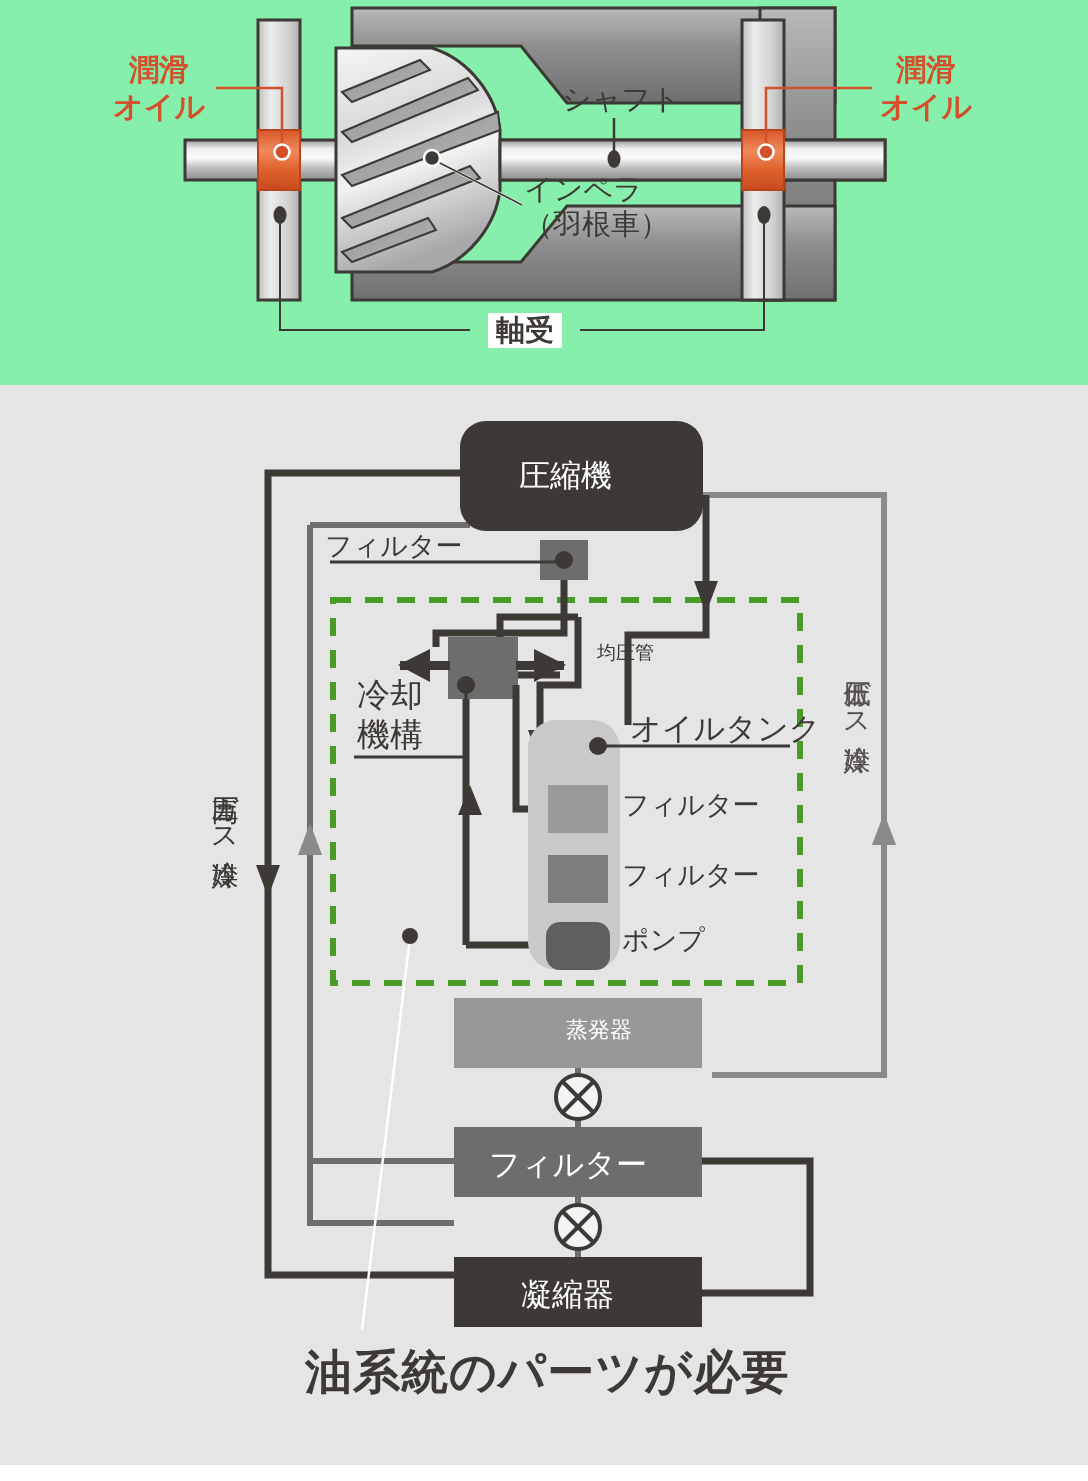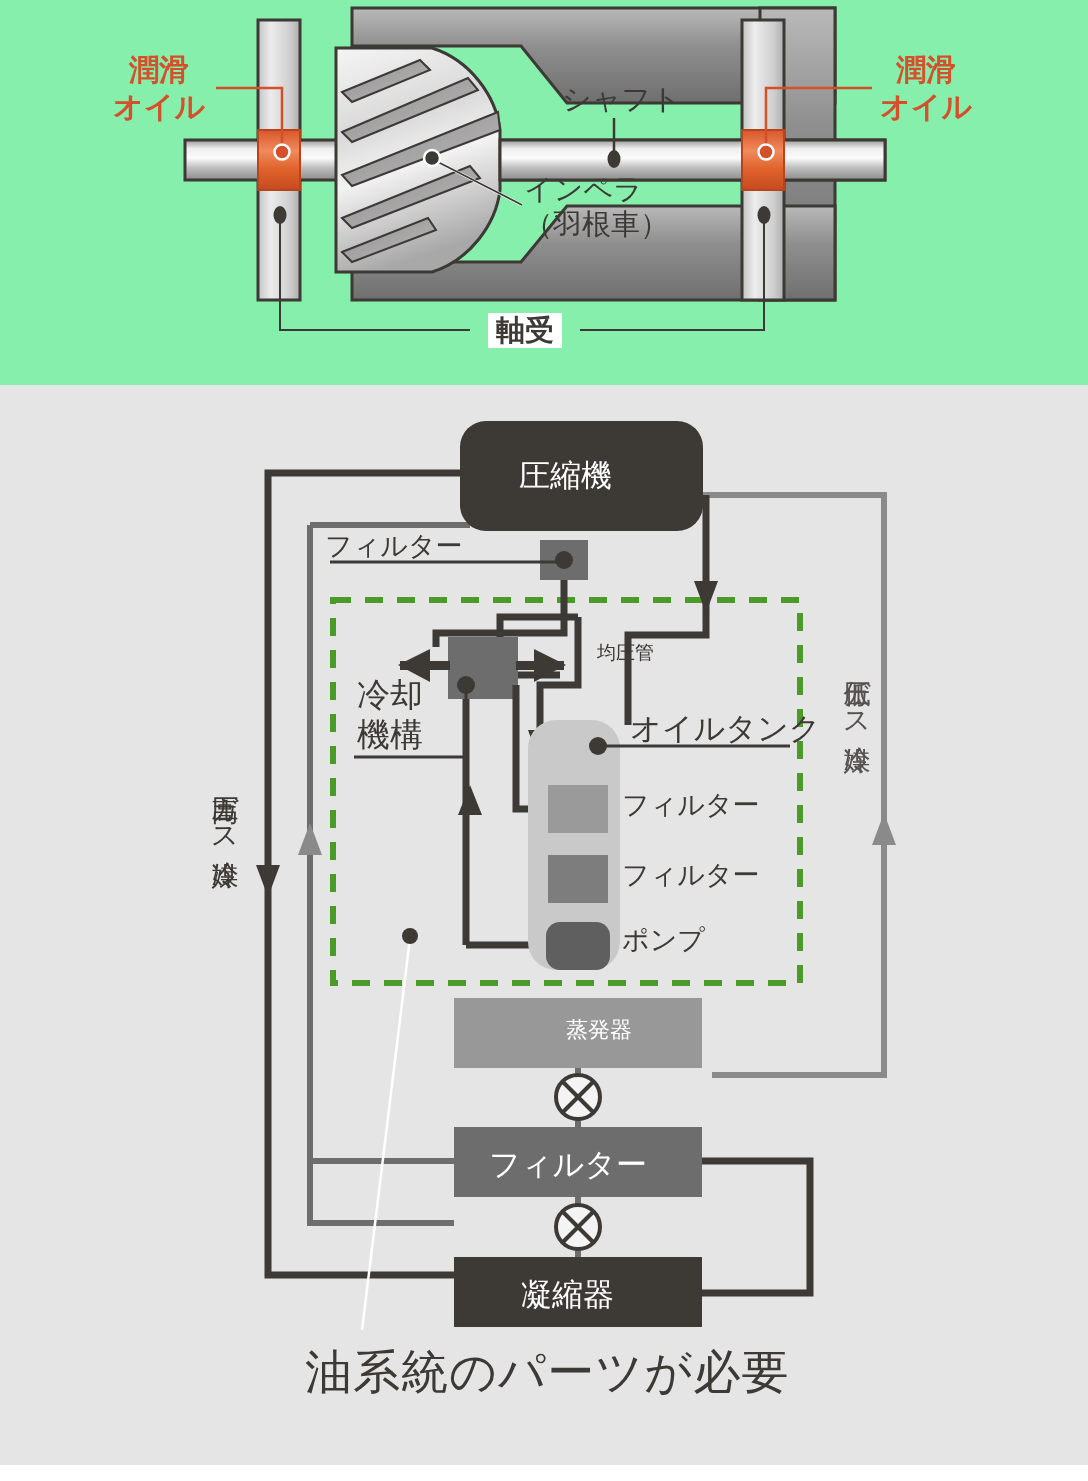--- a/index.html
+++ b/index.html
@@ -307,16 +307,16 @@
 
     <div class="lbl lbl-white" style="left:489px; top:761px; font-size:31px;">フィルター</div>
 
     <div class="lbl lbl-white" style="left:521px; top:891px; font-size:31px;">凝縮器</div>
 
     <svg width="1088" height="1080" viewBox="0 0 1088 1080" style="position:absolute; left:0; top:0; pointer-events:none;">
       <line x1="410" y1="553" x2="362" y2="945" stroke="#ffffff" stroke-width="2.5"></line>
       <circle cx="410" cy="551" r="8" fill="#3d3935"></circle>
     </svg>
 
-    <div class="lbl" style="left:305px; top:958px; font-size:47px; font-weight:400; letter-spacing:1px;">油系統のパーツが必要</div>
+    <div class="lbl" style="left:305px; top:958px; font-size:47px; font-weight:700; letter-spacing:1px;">油系統のパーツが必要</div>
   </div>
 
 </div>
 
 </body></html>

